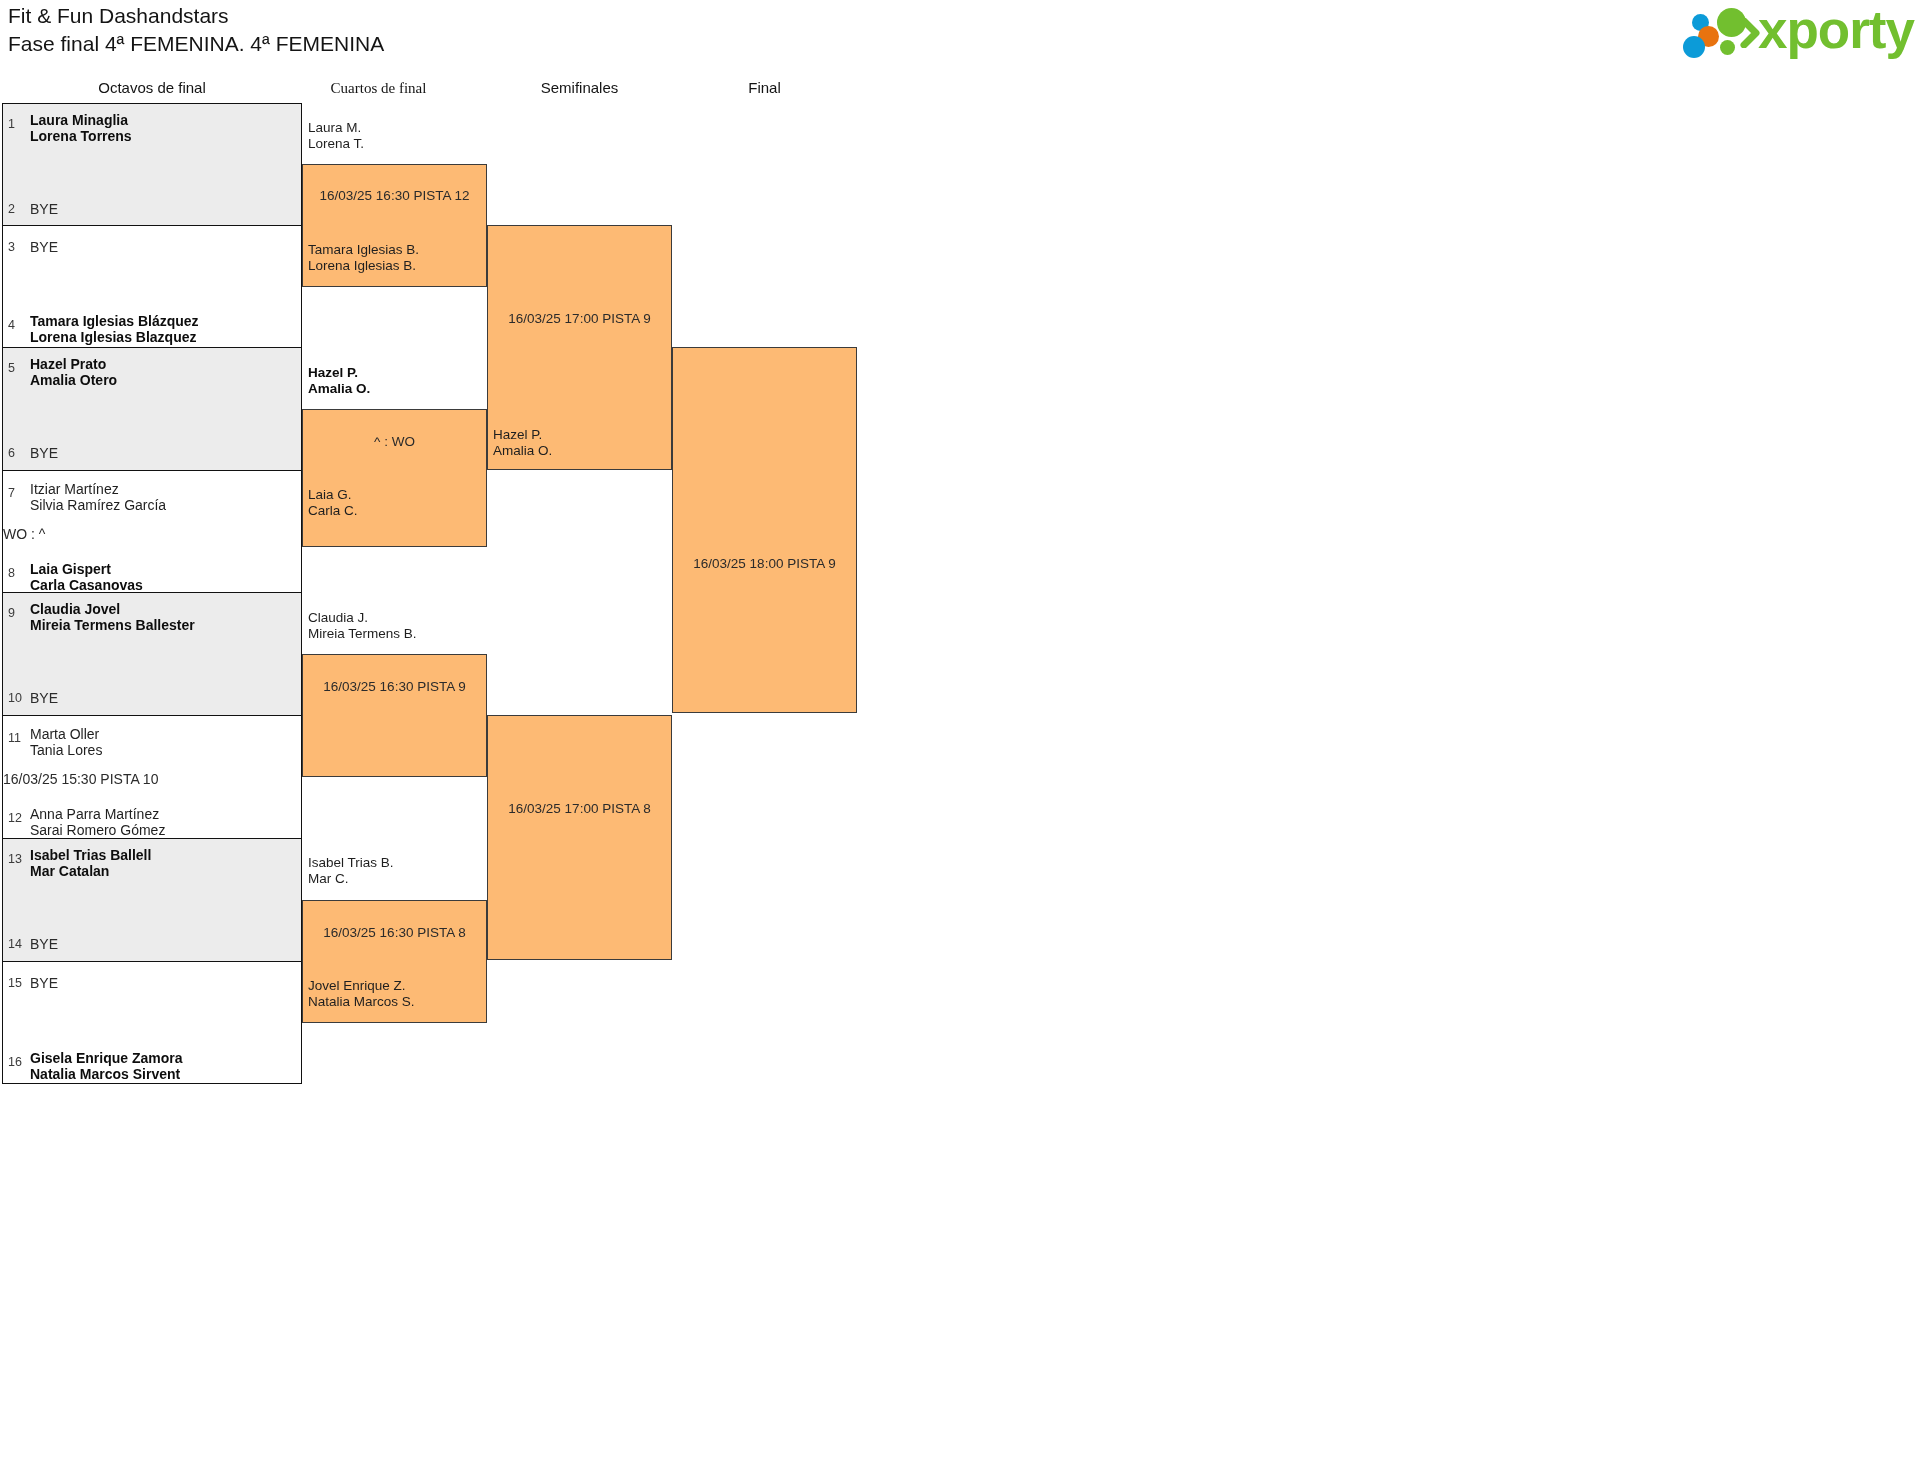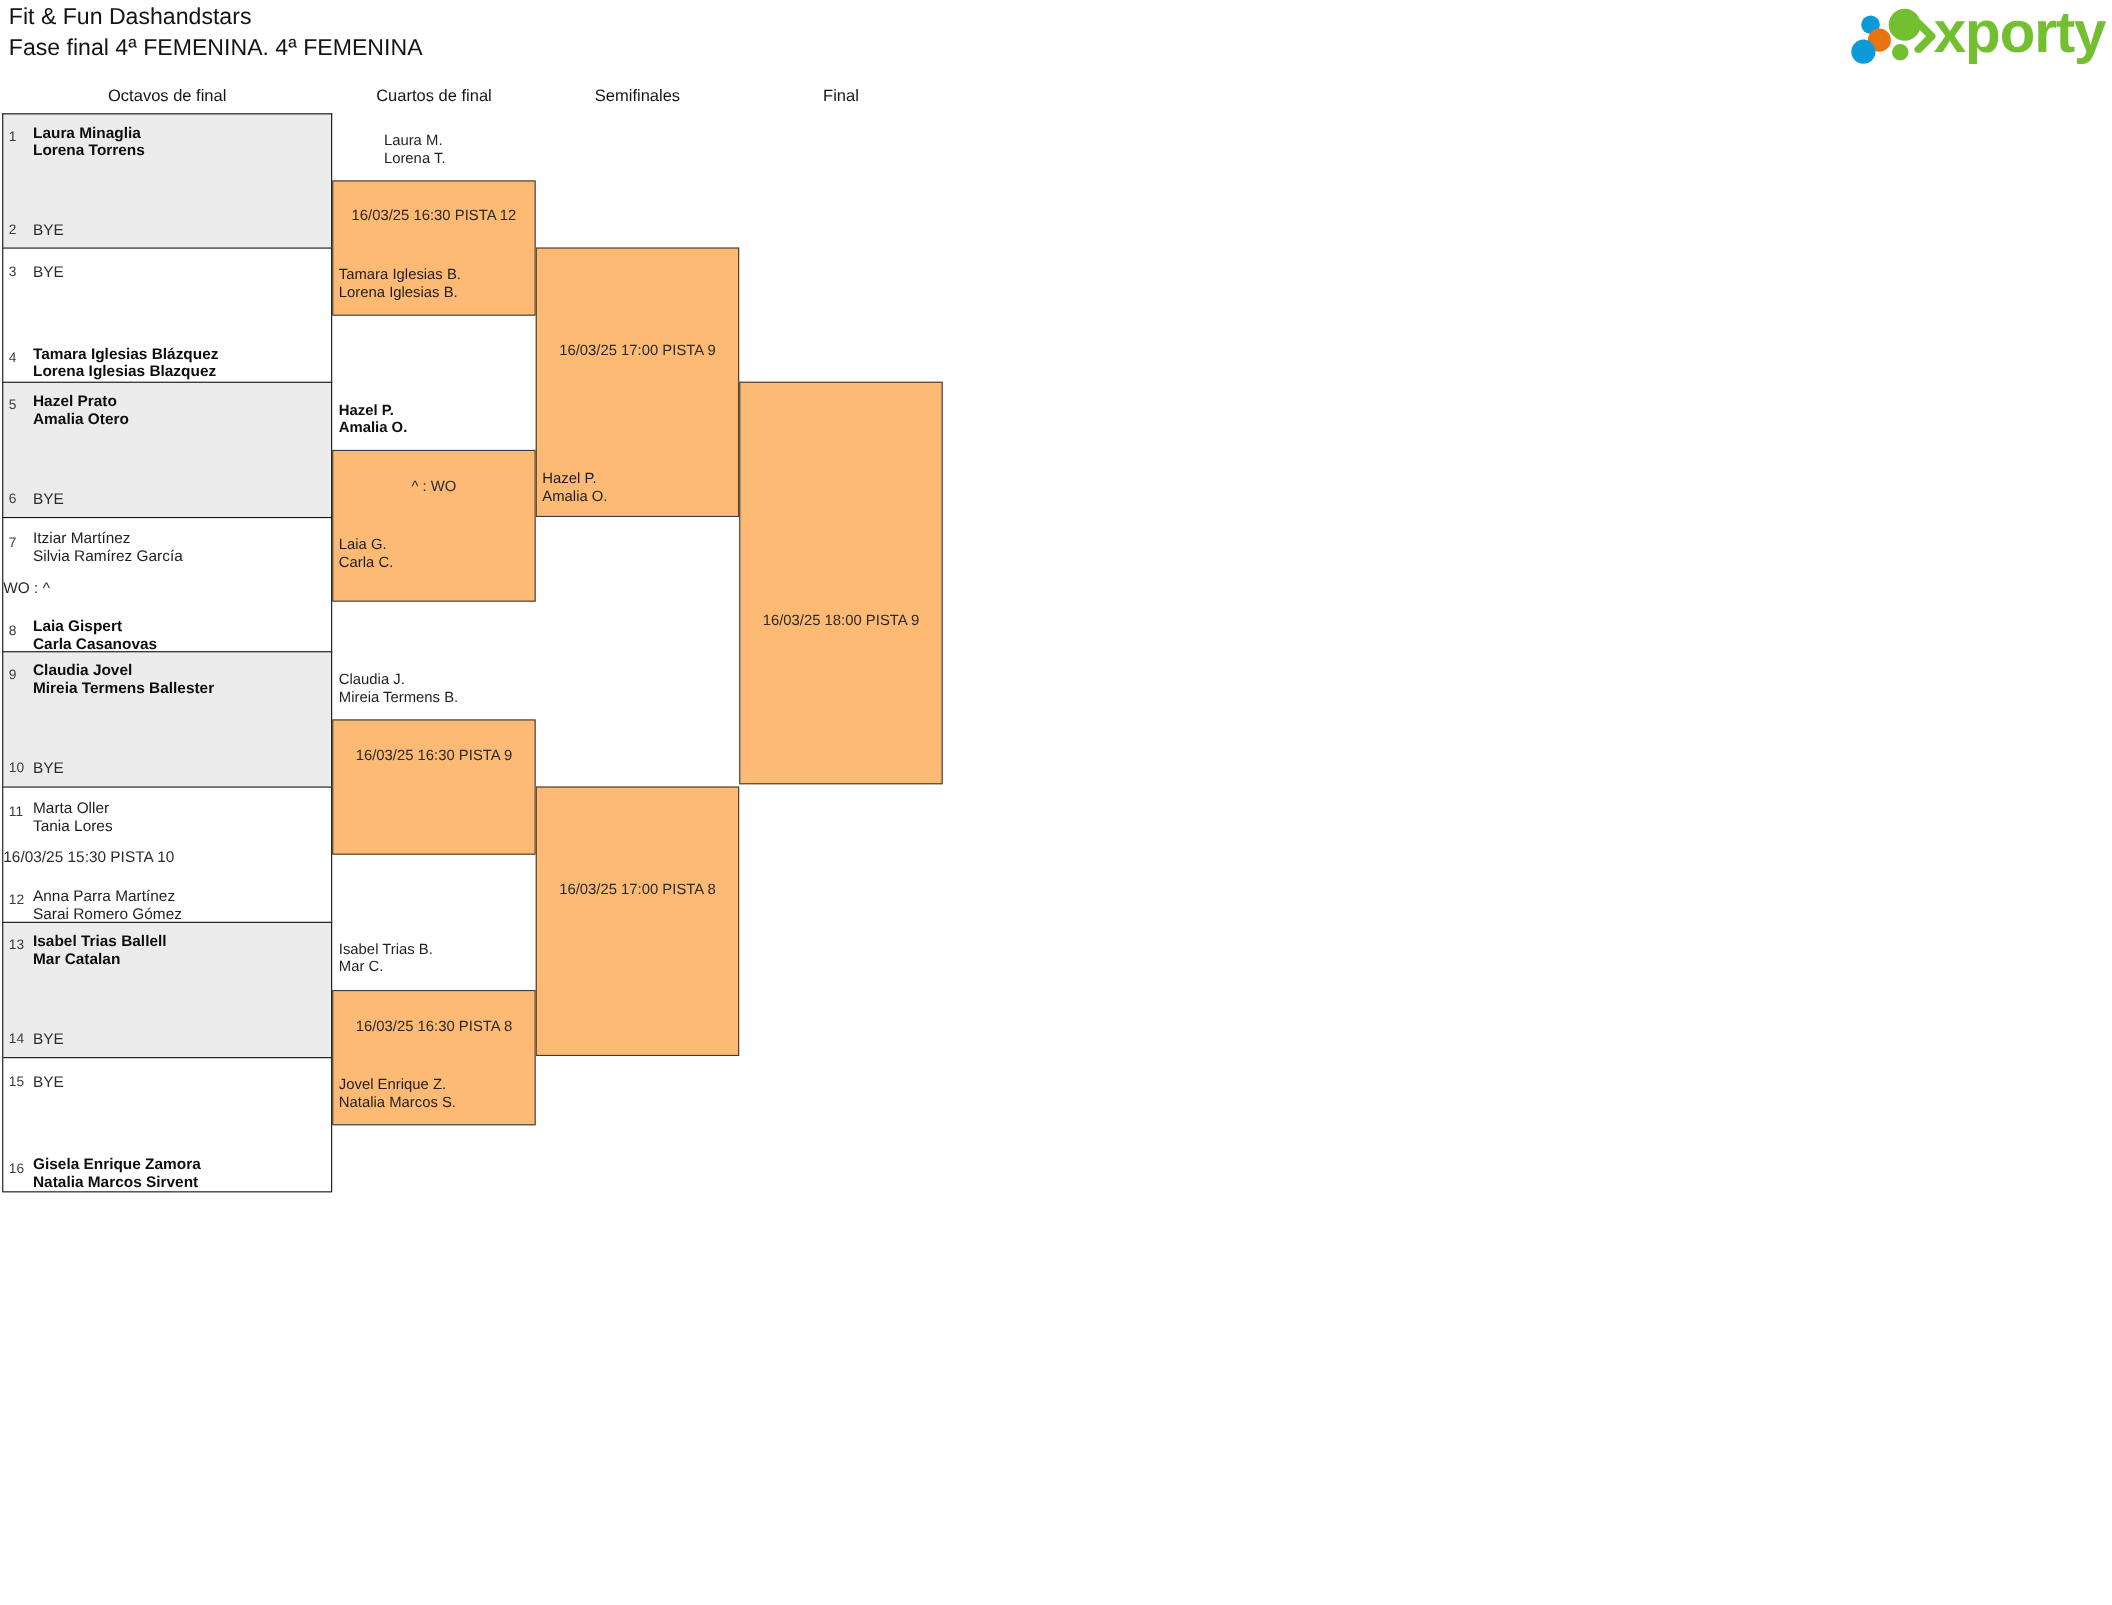--- a/index.html
+++ b/index.html
@@ -121,21 +121,21 @@
   <span class="dot orange" style="left:26px; top:20px; width:21px; height:21px;"></span>
   <span class="dot blue" style="left:11px; top:30px; width:22px; height:22px;"></span>
   <span class="dot green" style="left:48px; top:34px; width:15px; height:15px;"></span>
   <svg style="position:absolute;left:68px;top:12px;" width="22" height="30" viewBox="0 0 22 30">
     <path d="M4 3 L16 15 L4 27" stroke="#72bf2f" stroke-width="7" fill="none" stroke-linecap="round" stroke-linejoin="round"></path>
   </svg>
   <span class="wordmark">xporty</span>
 </div>
 
 <div class="round-heading" style="left:2px;   top:78px; width:300px;">Octavos de final</div>
-<div class="round-heading" style="left:302px; top:78px; width:185px;">Cuartos de final</div>
+<div class="round-heading" style="left:286px; top:78px; width:185px;font-family:Liberation Serif, serif;">Cuartos de final</div>
 <div class="round-heading" style="left:487px; top:78px; width:185px;">Semifinales</div>
 <div class="round-heading" style="left:672px; top:78px; width:185px;">Final</div>
 
 <div class="r1-match shaded" style="top:103px; height:122px;">
   <div class="slot" style="top:4px;">
     <span class="seed" style="padding-top:9px;">1</span>
     <span class="names win" style="padding-top:5px;">
       <span class="nm">Laura Minaglia</span>
       <span class="nm">Lorena Torrens</span>
     </span>
@@ -266,21 +266,21 @@
     <span class="names win" style="padding-top:5px;">
       <span class="nm">Gisela Enrique Zamora</span>
       <span class="nm">Natalia Marcos Sirvent</span>
     </span>
   </div>
 </div>
 
 <div class="bracket-box" style="left:302px; top:164px; width:185px; height:123px;">
   <div class="box-label" style="top:22px;">16/03/25 16:30 PISTA 12</div>
 </div>
-<div class="entrant" style="left:308px; top:120px;margin-left:41px;">
+<div class="entrant" style="left:308px; top:120px;">
   <span class="nm">Laura M.</span>
   <span class="nm">Lorena T.</span>
 </div>
 <div class="entrant" style="left:308px; top:242px;">
   <span class="nm">Tamara Iglesias B.</span>
   <span class="nm">Lorena Iglesias B.</span>
 </div>
 
 <div class="bracket-box" style="left:302px; top:409px; width:185px; height:138px;">
   <div class="box-label" style="top:23px;">^ : WO</div>

